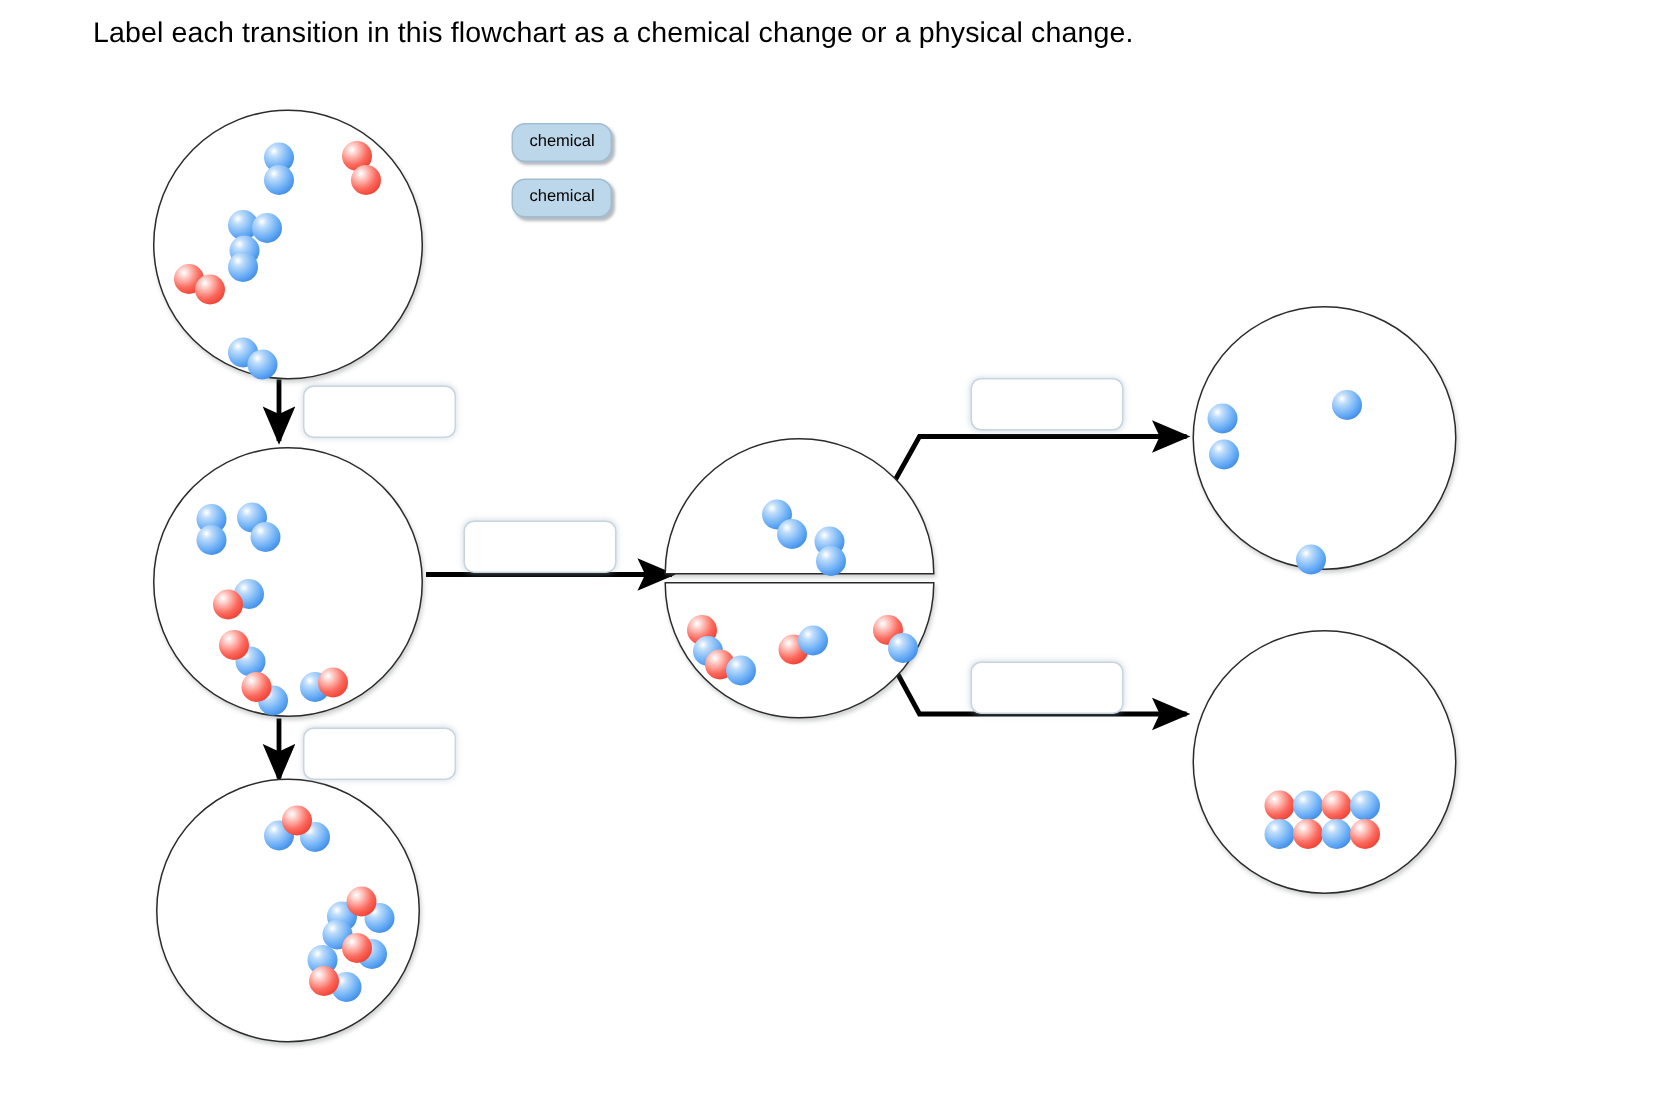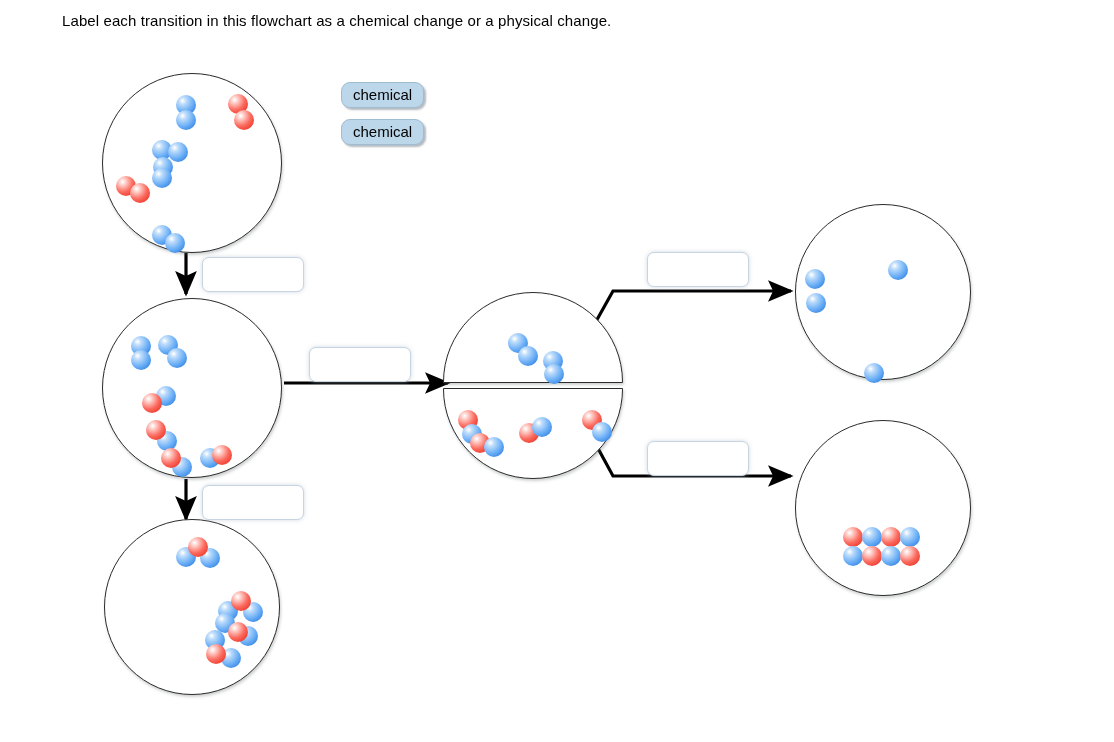--- a/index.html
+++ b/index.html
@@ -12,39 +12,39 @@
     height: 742px;
     position: relative;
     font-family: "Liberation Sans", sans-serif;
     overflow: hidden;
   }
 
   .question-title {
     position: absolute;
     left: 62px;
     top: 12px;
-    font-size: 15px;
+    font-size: 19px;
     color: #000000;
     white-space: nowrap;
     letter-spacing: 0.1px;
   }
 
   
   .pill-bank {
     position: absolute;
     left: 341px;
     top: 82px;
   }
   .pill {
     position: relative;
     display: inline-block;
     background: #bdd7ea;
     border: 1px solid #9fbdd2;
     border-radius: 9px;
-    font-size: 15px;
+    font-size: 11px;
     color: #000;
     padding: 3px 11px 4px 11px;
     margin-bottom: 11px;
     box-shadow: 2px 2px 2px rgba(120,130,140,0.55);
     cursor: move;
     line-height: 17px;
     user-select: none;
   }
 
   

